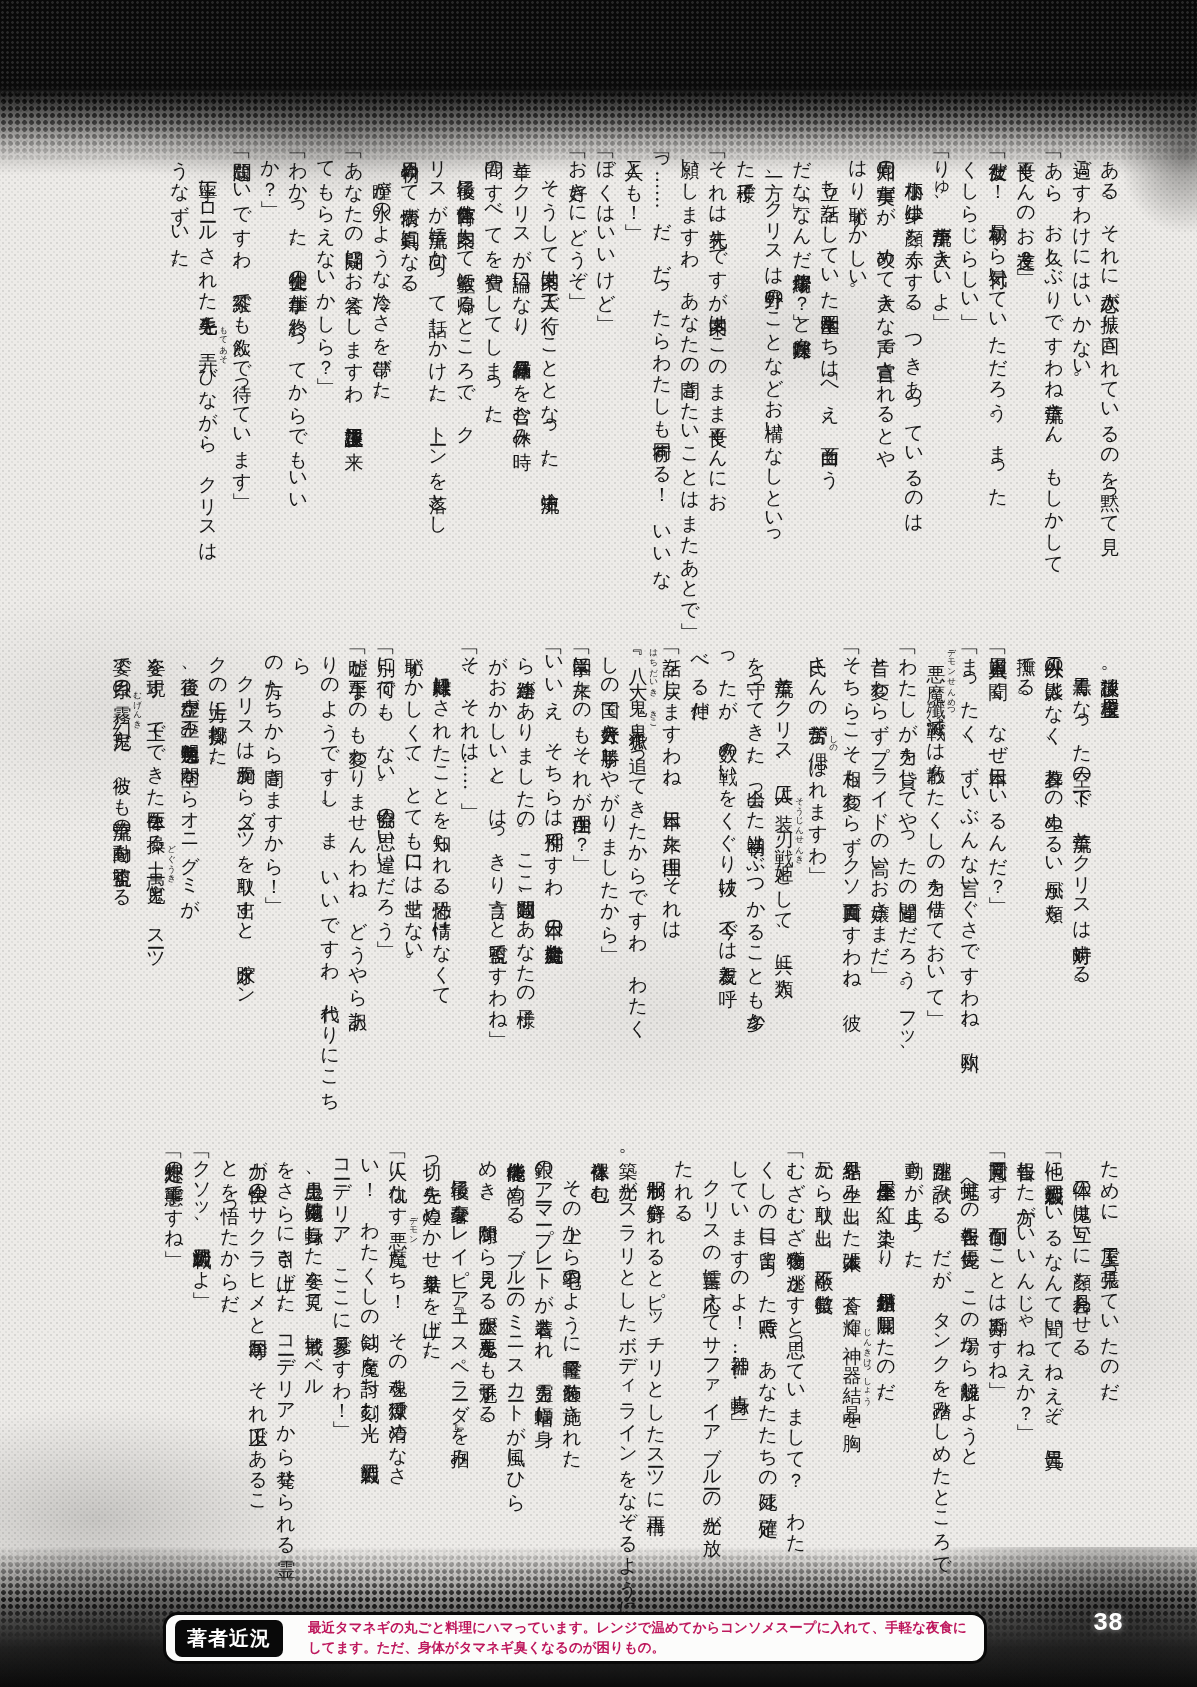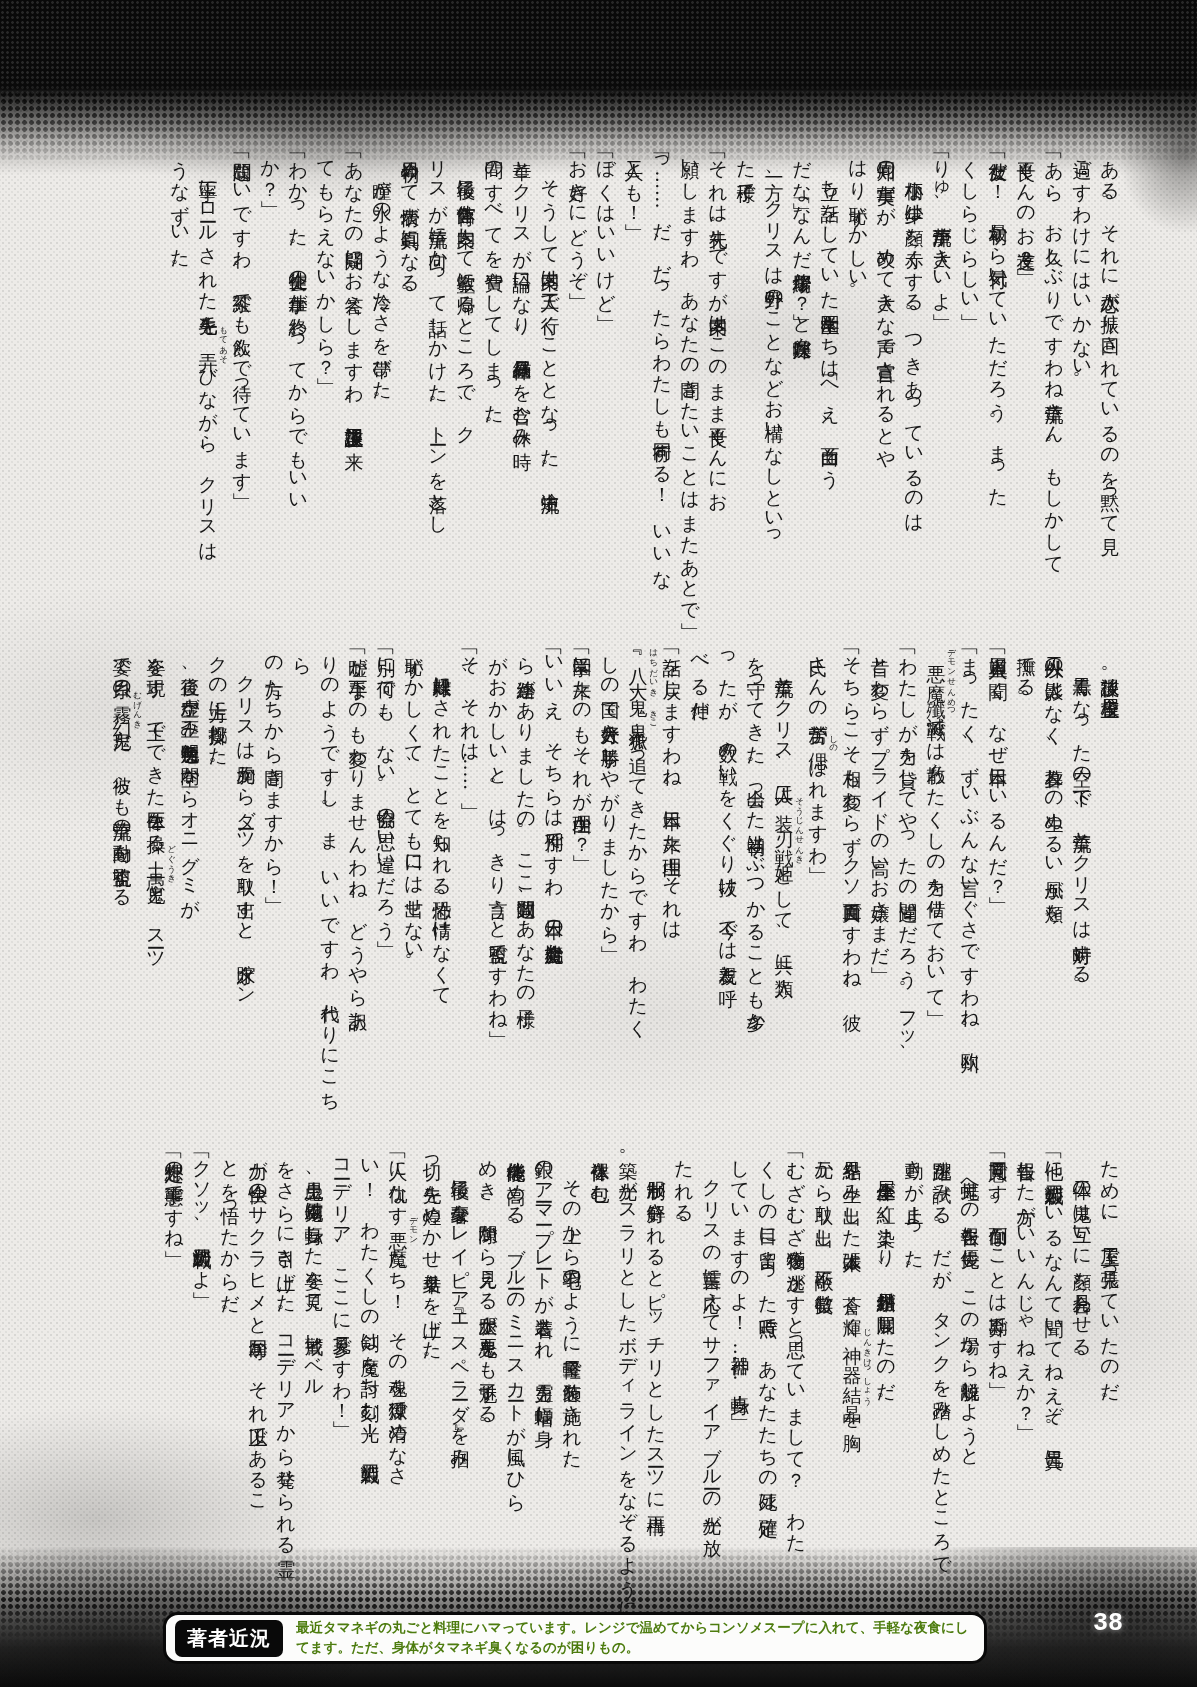--- a/index.html
+++ b/index.html
@@ -85,21 +85,21 @@
   .footer-bar {
     position:absolute; left:163px; top:1612px; width:824px; height:52px; z-index:5;
     background:#fcfcfb; border:3px solid #090909; border-radius:15px;
     box-sizing:border-box; display:flex; align-items:center; gap:13px; padding:0 14px 0 9px;
     font-family:Liberation Sans, sans-serif;
   }
   .footer-label {
     background:#090909; color:#ffffff; font-weight:bold; font-size:20px;
     padding:5px 12px; border-radius:7px; white-space:nowrap; letter-spacing:1px; flex:0 0 auto;
   }
-  .footer-text { font-size:13.5px; font-weight:bold; line-height:1.5; color:#4d7c0f; }
+  .footer-text { font-size:13.5px; font-weight:bold; line-height:1.5; color:#be185d;margin-left:12px; }
   .page-number {
     position:absolute; left:1093px; top:1609px; z-index:5;
     color:#fff; font-size:25px; font-weight:bold;
     font-family:Liberation Mono, monospace;
     text-shadow:0 0 6px rgba(255,255,255,.55);
   }
 </style>
 </head>
 <body>
 

